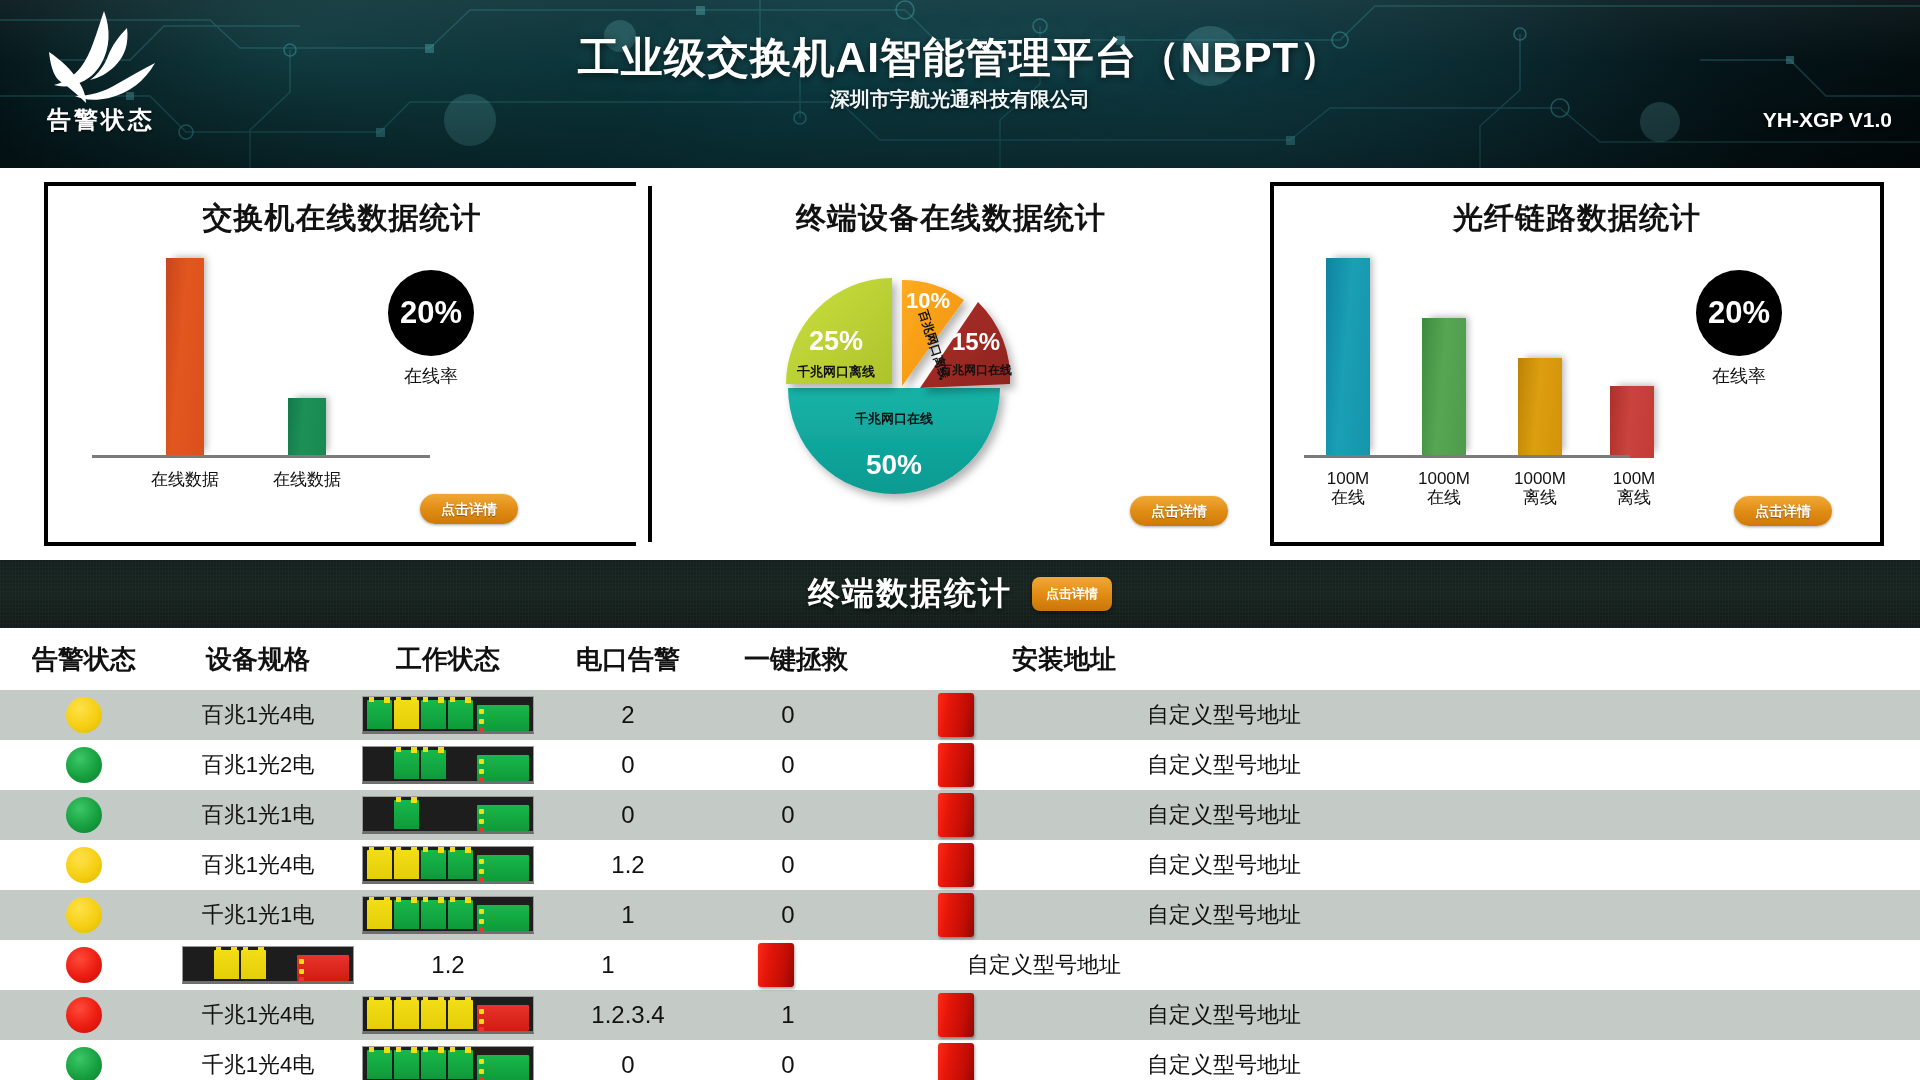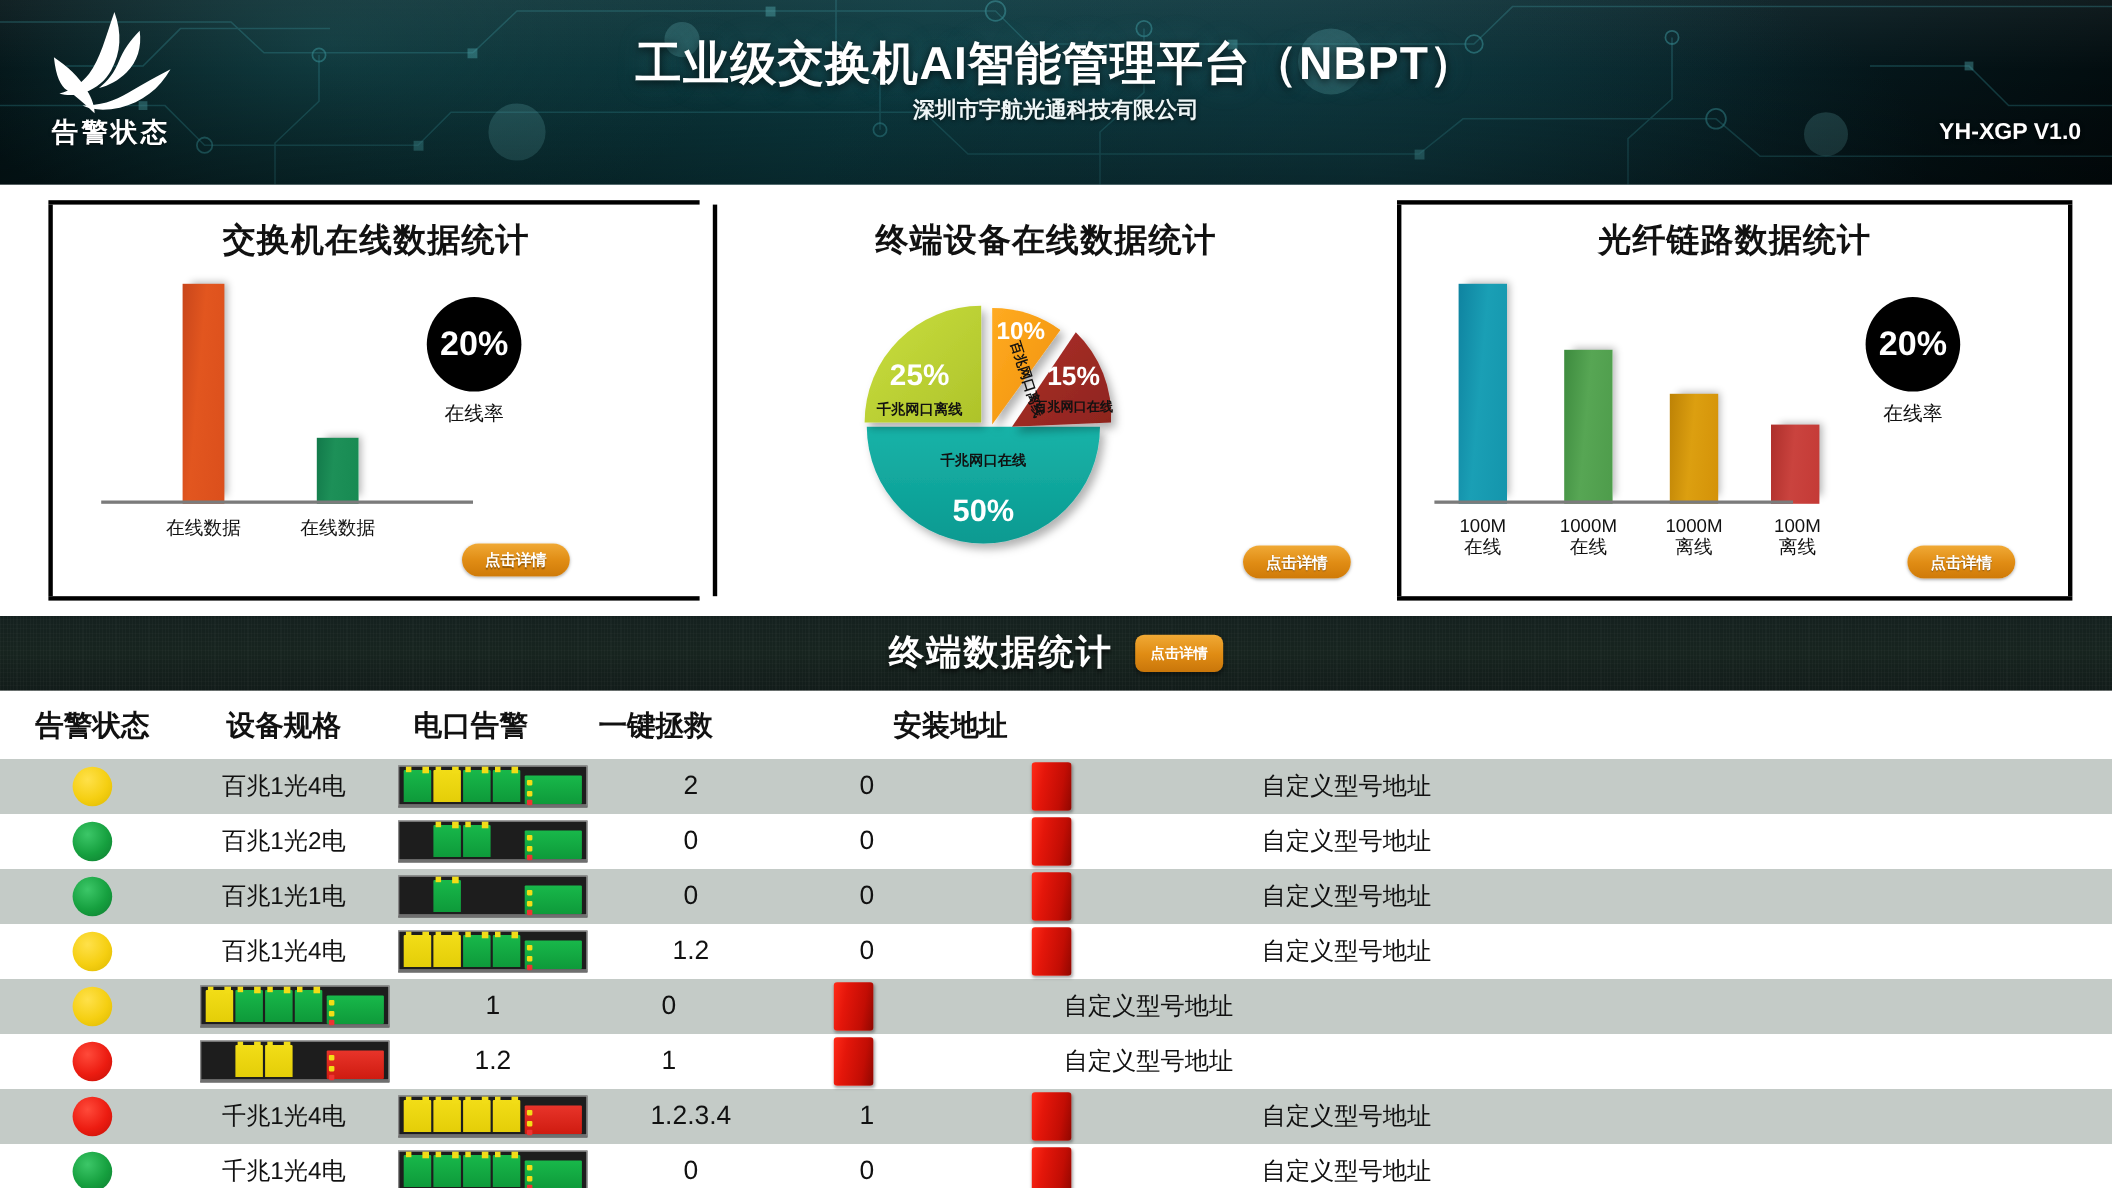--- a/index.html
+++ b/index.html
@@ -349,20 +349,21 @@
 
 <div id="section-bar">
   <div id="section-title">终端数据统计</div>
   <div id="section-detail-btn">点击详情</div>
 </div>
 
 <div id="table">
   <div class="trow" id="thead">
     <div class="cell c-alarm">告警状态</div>
     <div class="cell c-spec">设备规格</div>
+    <div class="cell c-work">工作状态</div>
     <div class="cell c-oport">电口告警</div>
     <div class="cell c-rescue">一键拯救</div>
     <div class="cell c-addr">安装地址</div>
     <div class="cell c-pad"></div>
   </div>
   <div id="tbody">
       <div class="trow alt">
         <div class="cell c-alarm">
           <div class="led led-yellow"></div>
         </div>
@@ -524,20 +525,23 @@
         </div>
         <div class="cell c-addr">
           <span class="cell-text">自定义型号地址</span>
         </div>
         <div class="cell c-pad"></div>
       </div>
       <div class="trow alt">
         <div class="cell c-alarm">
           <div class="led led-yellow"></div>
         </div>
+        <div class="cell c-spec">
+          <span class="cell-text">千兆1光1电</span>
+        </div>
         <div class="cell c-work">
           <div class="ports">
             <div class="pslot y" style="left: 4px;">
               <div class="tab"></div>
               <div class="tab2"></div>
             </div>
             <div class="pslot g" style="left: 31px;">
               <div class="tab"></div>
               <div class="tab2"></div>
             </div>

